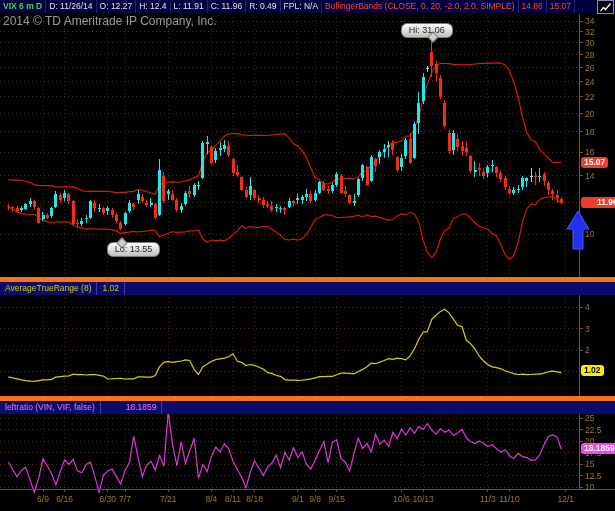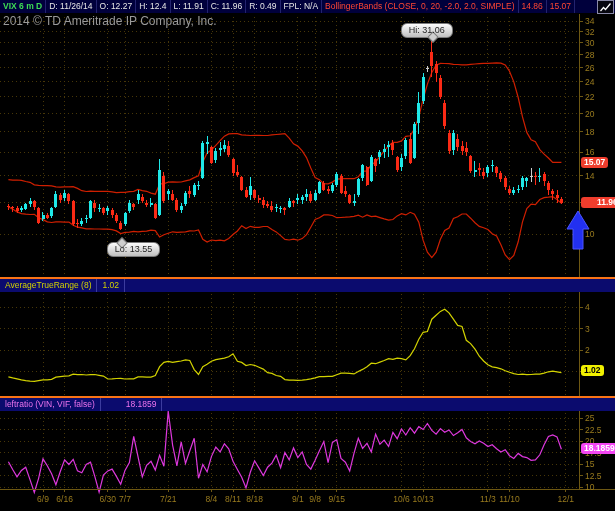--- a/index.html
+++ b/index.html
@@ -11,21 +11,21 @@
           display:flex;align-items:stretch;z-index:5;font-size:8.5px;color:#e6e6e6;
           border-bottom:1px solid #000;}
   .cell{padding:1px 3px 0 3px;border-right:1px solid #23236e;white-space:nowrap;}
   .sym{color:var(--symbol-green);font-weight:bold;}
   .study{color:var(--study-red);}
   .spacer{flex:1;}
   .styleicon{width:15px;height:12px;margin:0 1px;border:1px solid #8a8aa8;background:#06060f;
              display:flex;align-items:center;justify-content:center;}
   
   .panelbar{position:absolute;left:0;right:0;height:13px;background:var(--panel-header-bg);
-            border-top:2px solid #f97316;display:flex;z-index:5;font-size:8.5px;}
+            border-top:5px solid #f97316;display:flex;z-index:5;font-size:8.5px;}
   .panelbar .plabel,.panelbar .pvalue{padding:1px 5px 0 5px;border-right:1px solid #3c3c9e;white-space:nowrap;}
   .atrtext{color:var(--atr-line);}
   .lrtext{color:#ee74ee;}
   .copyright{position:absolute;left:3px;top:14px;z-index:4;font-size:12px;color:#9a9a9a;}
   
   .tooltip{position:absolute;z-index:7;font-size:9px;color:#1c1c1c;
            background:linear-gradient(#fdfdfd,#bfbfbf);border:1px solid #7c7c7c;
            border-radius:6px;padding:1px 7px 2px 7px;white-space:nowrap;}
   .ptr{position:absolute;width:6px;height:6px;background:#cfcfcf;border:1px solid #7c7c7c;
        transform:rotate(45deg);z-index:-1;}

